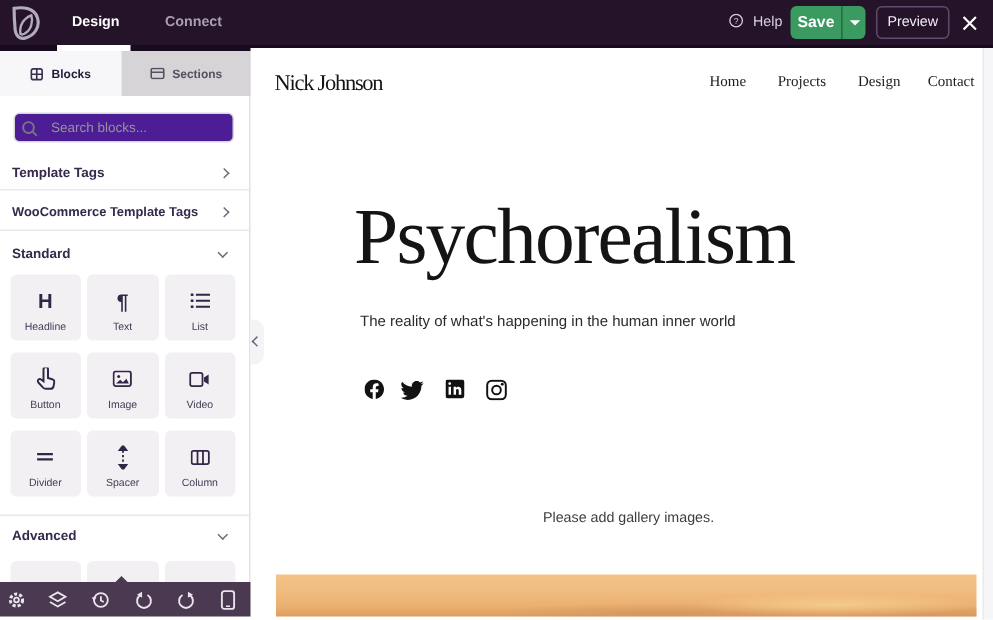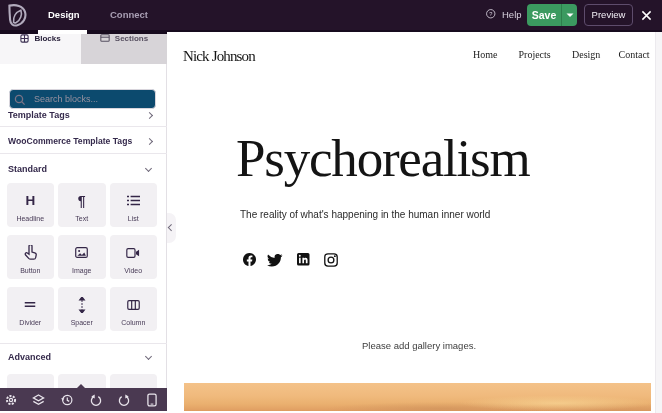--- a/index.html
+++ b/index.html
@@ -24,23 +24,23 @@
     border:1px solid #5e4c6c; border-radius:4px; color:#f2eff5; font-size:9.5px;
     text-align:center; line-height:20px; }
 
   
   #panel { position:absolute; left:0; top:34px; width:167px; height:354px; background:#fff;
     border-right:1px solid #e3e0e5; }
   #tab-blocks { position:absolute; left:0; top:34px; width:81px; height:30px; background:#f7f6f8;
     color:#241c36; font-size:8px; font-weight:bold; }
   #tab-sections { position:absolute; left:81px; top:34px; width:86px; height:30px; background:#d7d4d8;
     color:#575061; font-size:8px; font-weight:bold; }
-  .tabinner { display:flex; align-items:flex-start; justify-content:center; height:100%; gap:5px; }
-  #search { position:absolute; left:9px; top:89px; width:147px; height:20px;
-    border:1px solid #d8d5dc; border-radius:4px; background:#0c4a6e; }
+  .tabinner { display:flex; align-items:center; justify-content:center; height:100%; gap:5px; }
+  #search { position:absolute; left:9px; top:75px; width:147px; height:20px;
+    border:1px solid #d8d5dc; border-radius:4px; background:#4c1d95; }
   #search span { position:absolute; left:24px; top:5px; font-size:9px; color:#97919f; line-height:1; }
   .hline { position:absolute; background:#eae7ec; height:1px; }
   .acct { position:absolute; left:8px; font-size:9px; font-weight:bold; color:#352a4c; line-height:1; }
   .chev { position:absolute; width:5px; height:5px;
     border-right:1.4px solid #6f6879; border-bottom:1.4px solid #6f6879; }
   .card { position:absolute; width:47.5px; height:44px; background:#f2f0f3; border-radius:4px; }
   .card .lbl { position:absolute; top:32px; width:100%; font-size:7px; color:#473a56;
     text-align:center; line-height:1; }
   .card .ic  { position:absolute; top:8px; width:100%; height:19px; display:flex;
     align-items:center; justify-content:center; font-weight:bold; font-size:13.5px; color:#342647; }

